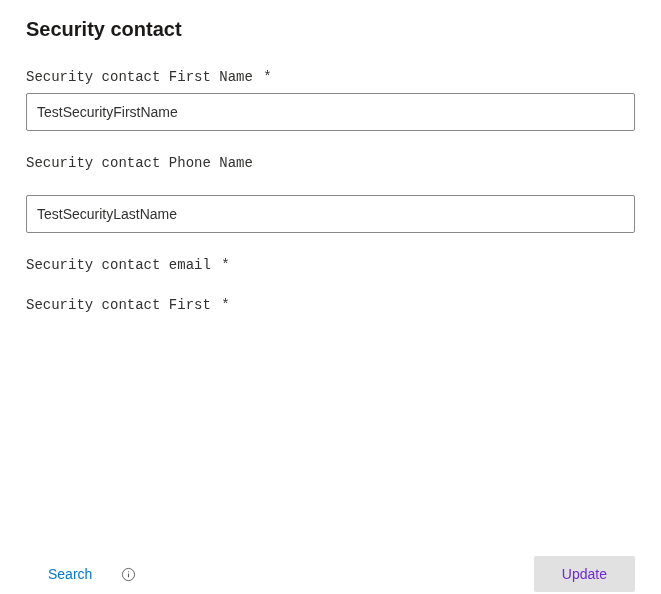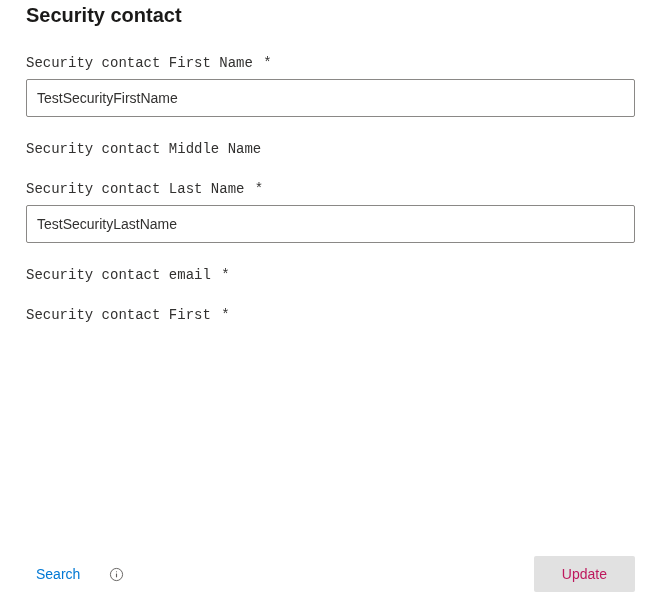--- a/index.html
+++ b/index.html
@@ -13,21 +13,21 @@
       width: 661px;
       height: 594px;
       padding: 0 26px;
       color: #323130;
       position: relative;
     }
     .section-title {
       font-size: 20px;
       font-weight: 600;
       color: #1b1a19;
-      margin-top: 4px;
+      margin-top: 18px;
       margin-bottom: 28px;
     }
     .field-group {
       margin-bottom: 24px;
     }
     .field-label {
       font-size: 14px;
       font-weight: 400;
       color: #323130;
       display: block;
@@ -56,40 +56,40 @@
       bottom: 0;
       display: flex;
       align-items: center;
       height: 40px;
     }
     .search-link {
       color: #0078d4;
       font-size: 14px;
       text-decoration: none;
       cursor: pointer;
-      margin-left: 10px;
+      margin-left: 22px;
     }
     .info-icon {
       width: 16px;
       height: 16px;
       margin-left: 28px;
       display: inline-flex;
       align-items: center;
       justify-content: center;
       color: #605e5c;
     }
     .info-icon svg {
       width: 15px;
       height: 15px;
     }
     .update-btn {
       margin-left: auto;
       background: #e1e1e1;
       border: none;
-      color: #be185d;
+      color: #6d28d9;
       font-size: 14px;
       font-family: inherit;
       height: 36px;
       padding: 6px 28px;
       cursor: pointer;
       border-radius: 2px;
     }
   </style>
 </head>
 <body>
@@ -99,30 +99,26 @@
 <div class="field-group">
   <label class="field-label">
     <span>Security contact First Name</span>
     <span class="req">*</span>
   </label>
   <input type="text" class="field-input" value="TestSecurityFirstName" style="">
 </div>
 
 <div class="field-group">
   <label class="field-label">
-    <span>Security contact Middle Name</span>
+    <span>Security contact Phone Name</span>
     <span class="req"></span>
   </label>
 </div>
 
 <div class="field-group">
-  <label class="field-label">
-    <span>Security contact Last Name</span>
-    <span class="req">*</span>
-  </label>
   <input type="text" class="field-input" value="TestSecurityLastName" style="">
 </div>
 
 <div class="field-group">
   <label class="field-label">
     <span>Security contact email</span>
     <span class="req">*</span>
   </label>
 </div>
 

